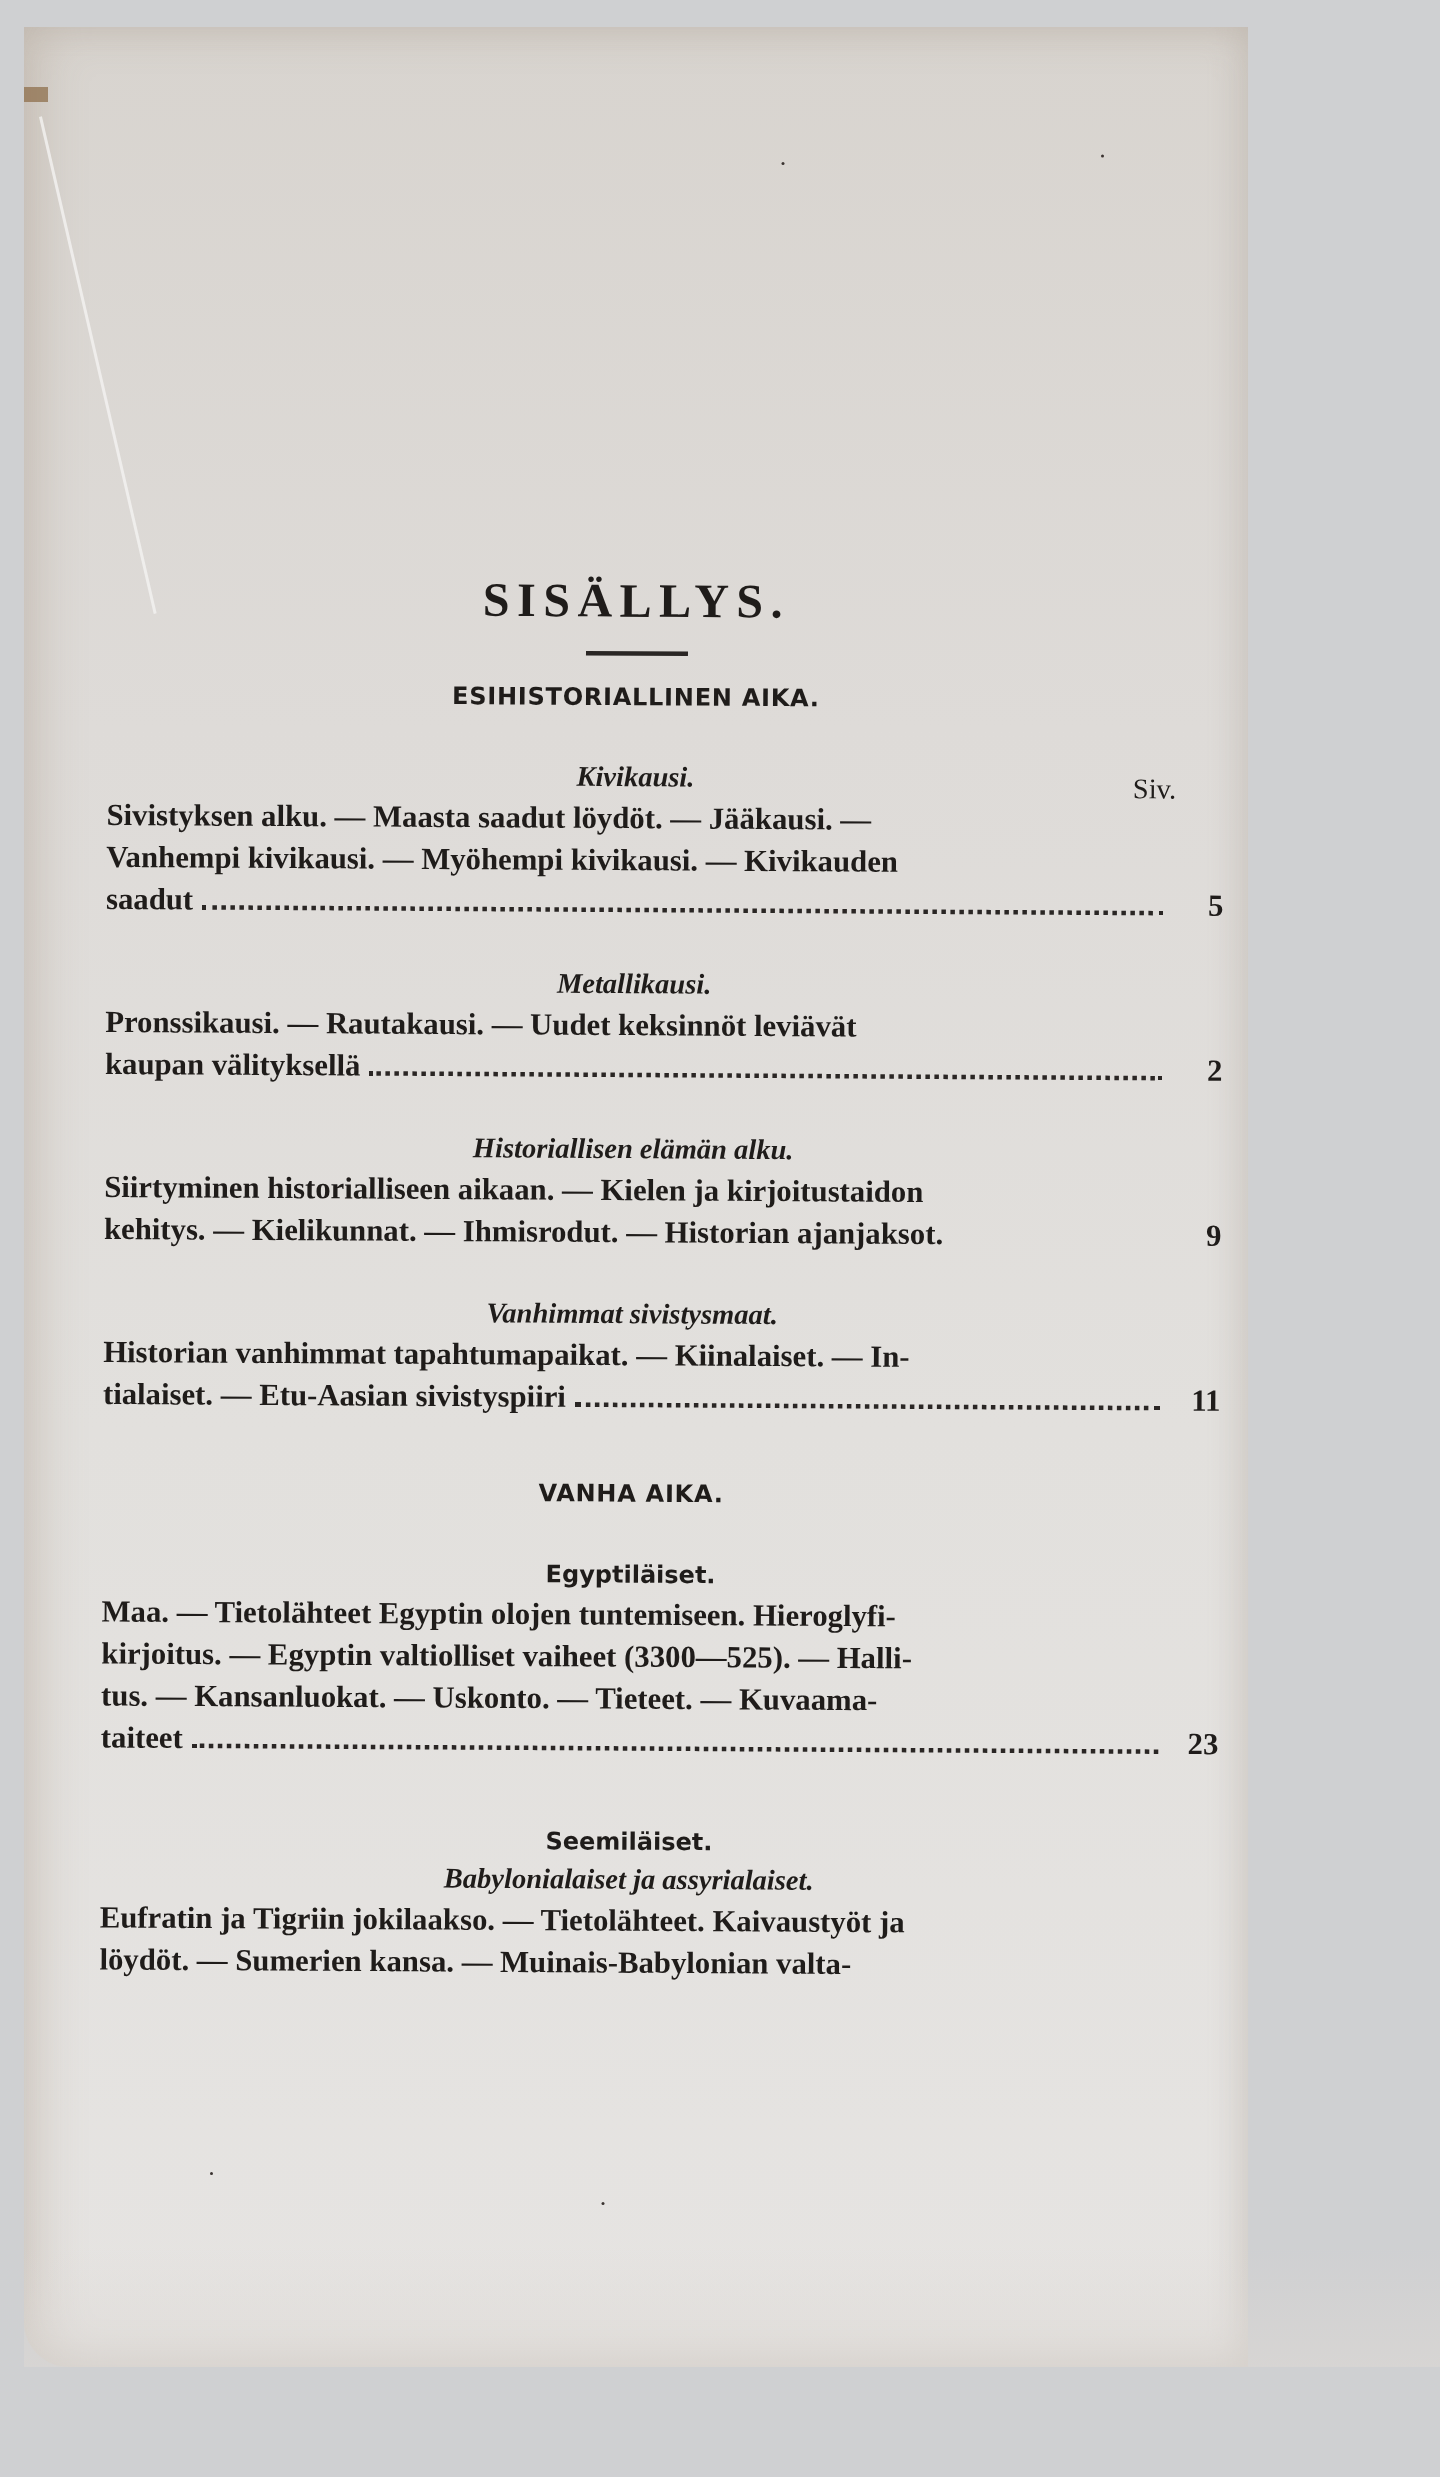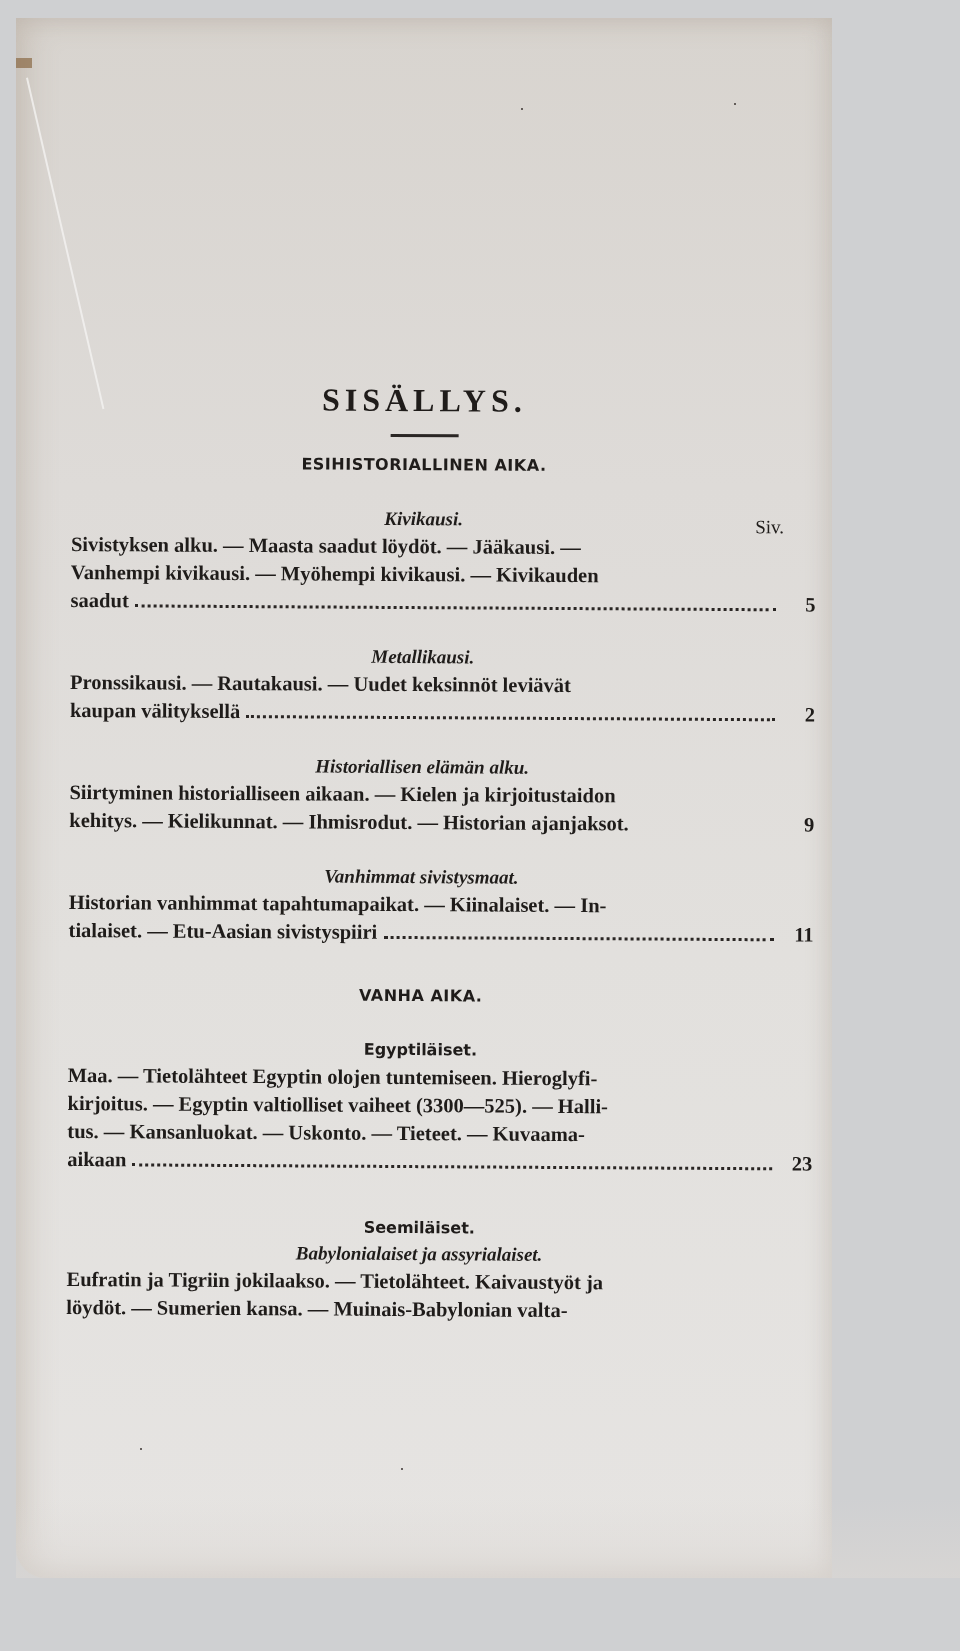--- a/index.html
+++ b/index.html
@@ -142,21 +142,21 @@
 
     <div class="period">VANHA AIKA.</div>
 
     <div class="section" style="margin-bottom:40px">
       <div class="sec-title bold-upright">Egyptiläiset.</div>
       <div class="entry">
         <div>Maa. — Tietolähteet Egyptin olojen tuntemiseen. Hieroglyfi-</div>
         <div>kirjoitus. — Egyptin valtiolliset vaiheet (3300—525). — Halli-</div>
         <div>tus. — Kansanluokat. — Uskonto. — Tieteet. — Kuvaama-</div>
         <div class="last-line">
-          <span class="txt">aikaan</span>
+          <span class="txt">taiteet</span>
           <span class="leader"></span>
           <span class="pg">23</span>
         </div>
       </div>
     </div>
 
     <div class="section">
       <div class="sec-title bold-upright">Seemiläiset.</div>
       <div class="subsection-italic">Babylonialaiset ja assyrialaiset.</div>
       <div class="entry">

